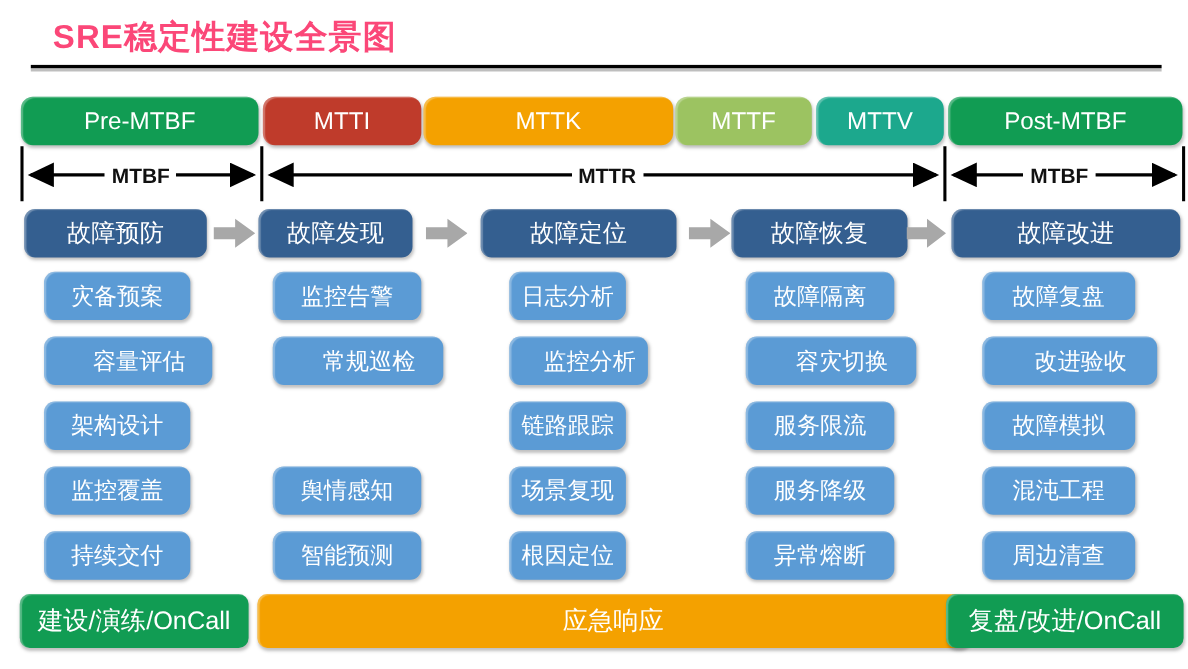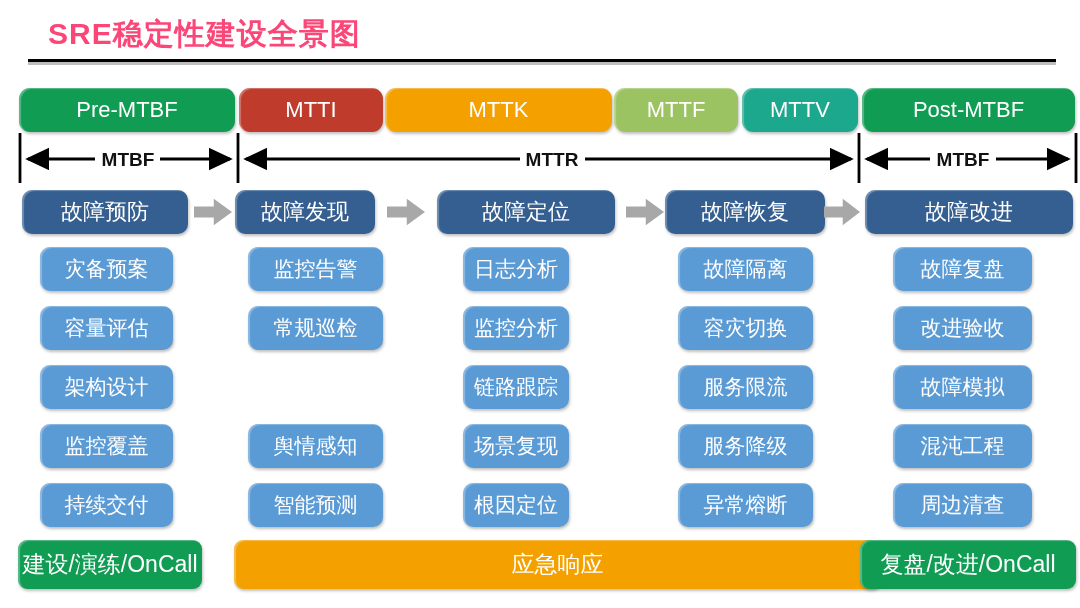--- a/index.html
+++ b/index.html
@@ -42,25 +42,25 @@
           clip-path:polygon(0 32%,52% 32%,52% 6%,100% 50%,52% 94%,52% 68%,0 68%);}
   .a0{left:194px;} .a1{left:387px;} .a2{left:626px;} .a3{left:824px;width:36px;}
 
   
   .item{height:44px;font-size:21px;background:var(--light_blue);}
   .c0{left:40px;width:133px;}
   .c1{left:248px;width:135px;}
   .c2{left:463px;width:106px;}
   .c3{left:678px;width:135px;}
   .c4{left:893px;width:139px;}
-  .r0{top:247px;} .r1{top:306px;} .r2{top:365px;} .r3{top:424px;} .r4{top:483px;}
+  .r0{top:247px;} .r1{top:306px;padding-left:20px;} .r2{top:365px;} .r3{top:424px;} .r4{top:483px;}
 
   
   .footerbar{top:540px;height:49px;font-size:23px;border-radius:9px;}
-  .fb0{left:18px;width:184px;background:var(--green);}
+  .fb0{left:18px;width:208px;background:var(--green);}
   .fb1{left:234px;width:647px;background:var(--orange);}
   .fb2{left:860px;width:216px;background:var(--green);}
 </style>
 </head>
 <body>
 
 <div class="stage">
 
   <div class="title">SRE稳定性建设全景图</div>
   <div class="rule"></div>

